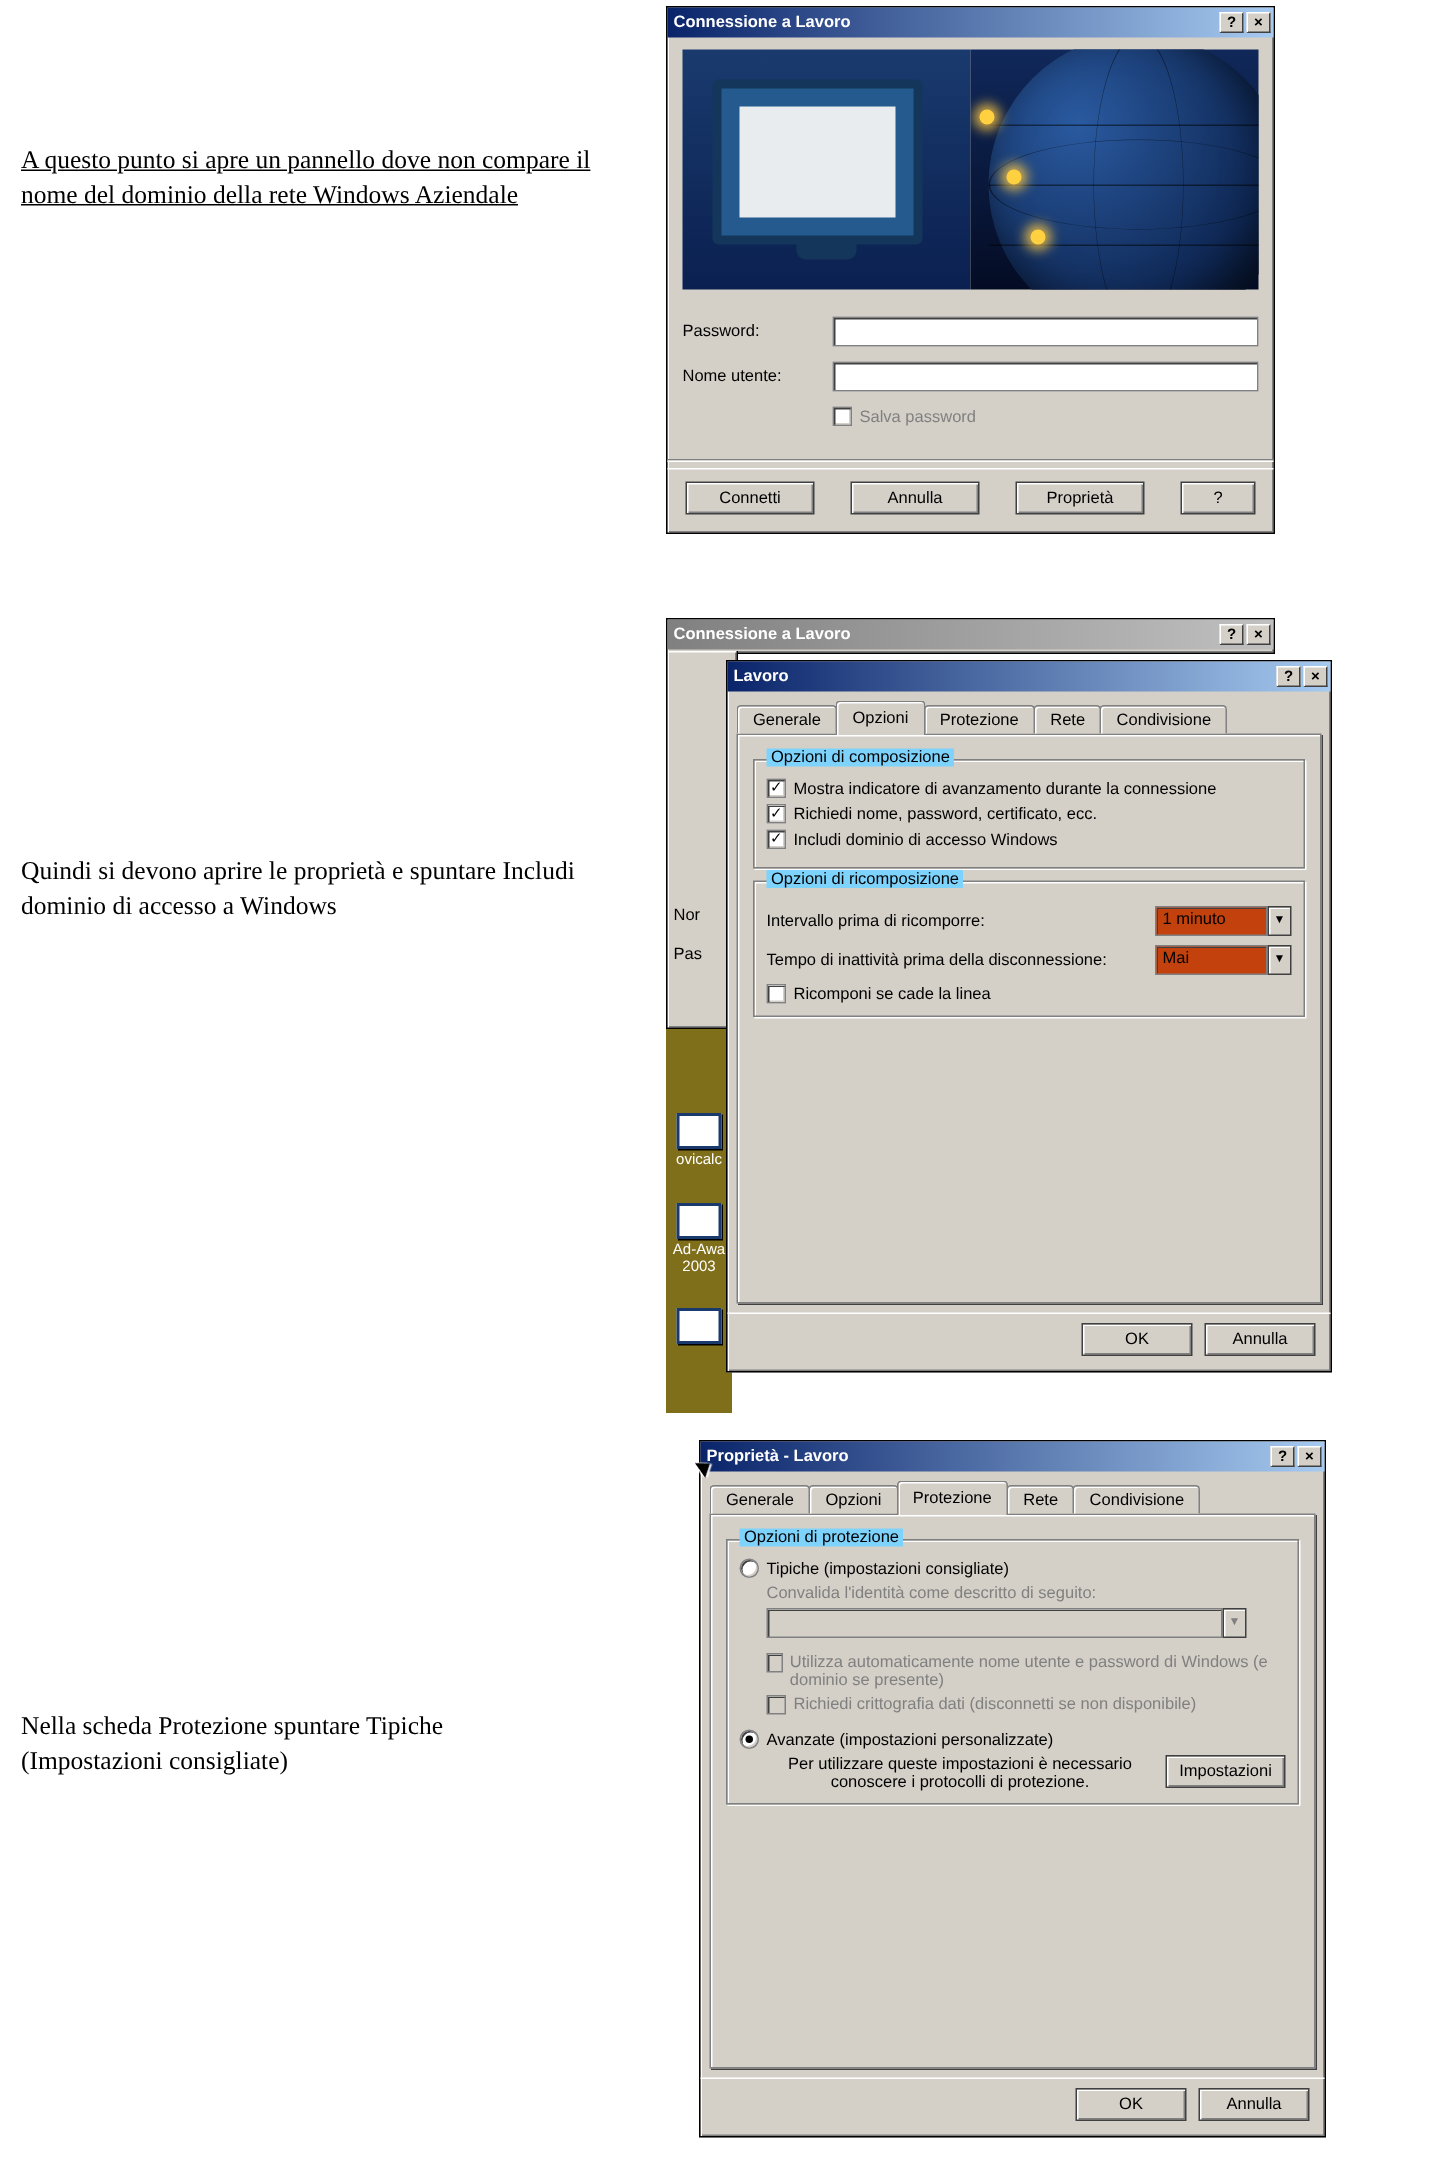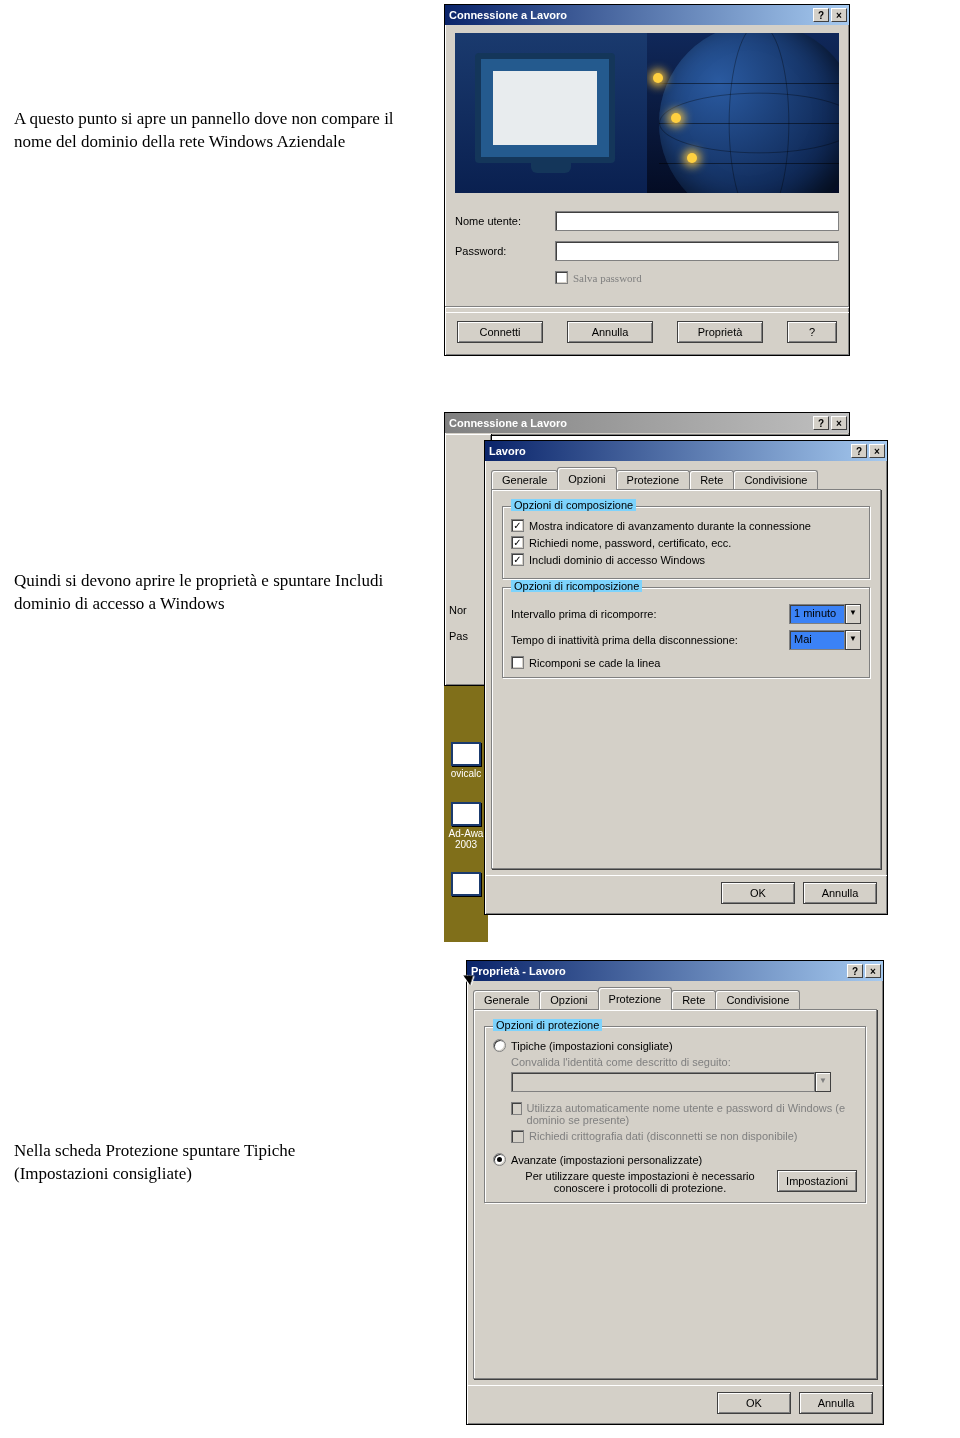--- a/index.html
+++ b/index.html
@@ -132,21 +132,21 @@
     width:15px; height:10px;
     background:#d4d0c8;
     border:1px solid #404040;
     box-shadow: inset 1px 1px 0 #fff;
     font-size:7px; text-align:center; line-height:7px;
   }
   .combo {
     display:flex; height:20px;
   }
   .combo .cv {
-    width:56px; background:#3b82f6;
+    width:75px; background:#c2410c;
     border:1px solid #808080;
     box-shadow: inset 1px 1px 0 #404040;
     padding:2px 4px;
   }
   .combo .cbt {
     width:16px; background:#d4d0c8;
     border:1px solid #404040;
     box-shadow: inset 1px 1px 0 #fff;
     text-align:center; font-size:8px; line-height:16px;
   }
@@ -211,21 +211,21 @@
     border-left:8px solid #000;
     border-top:6px solid transparent;
     border-bottom:6px solid transparent;
     transform:rotate(-35deg);
     filter: drop-shadow(-1px -1px 0 #fff) drop-shadow(1px 1px 0 #fff);
   }
 </style>
 </head>
 <body>
 
-<div class="doc-text" style="left:14px; top:108px;">A questo punto si apre un pannello dove non compare il nome del dominio della rete Windows Aziendale</div>
+<div class="doc-text" style="left:14px; top:96px;text-decoration:underline;">A questo punto si apre un pannello dove non compare il nome del dominio della rete Windows Aziendale</div>
 <div class="doc-text" style="left:14px; top:570px;">Quindi si devono aprire le proprietà e spuntare Includi dominio di accesso a Windows</div>
 <div class="doc-text" style="left:14px; top:1140px;">Nella scheda Protezione spuntare Tipiche (Impostazioni consigliate)</div>
 
 <div class="dlg" style="left:444px; top:4px; width:406px;">
   <div class="title-bar">
     <span class="title-text">Connessione a Lavoro</span>
     <span class="title-btn">?</span>
     <span class="title-btn">×</span>
   </div>
   <div class="dlg-body">
@@ -242,28 +242,28 @@
           <div class="lat" style="top:70%;"></div>
         </div>
         <div class="glow" style="left:6px;top:40px;"></div>
         <div class="glow" style="left:24px;top:80px;"></div>
         <div class="glow" style="left:40px;top:120px;"></div>
       </div>
     </div>
 
     <div style="height:18px;"></div>
     <div class="field-row">
+      <label>Password:</label>
+      <div class="txt"></div>
+    </div>
+    <div class="field-row">
       <label>Nome utente:</label>
       <div class="txt"></div>
     </div>
-    <div class="field-row">
-      <label>Password:</label>
-      <div class="txt"></div>
-    </div>
-    <div class="field-row" style="padding-left:100px;font-family:Liberation Serif, serif;">
+    <div class="field-row" style="padding-left:100px;">
       <span class="chk disabled"></span>
       <span class="disabled">Salva password</span>
     </div>
   </div>
   <div class="hr"></div>
   <div class="btnrow" style="justify-content:space-between; padding:8px 12px 12px;align-items:flex-end;">
     <span class="btn" style="min-width:86px;">Connetti</span>
     <span class="btn" style="min-width:86px;">Annulla</span>
     <span class="btn" style="min-width:86px;">Proprietà</span>
     <span class="btn" style="min-width:50px;">?</span>

